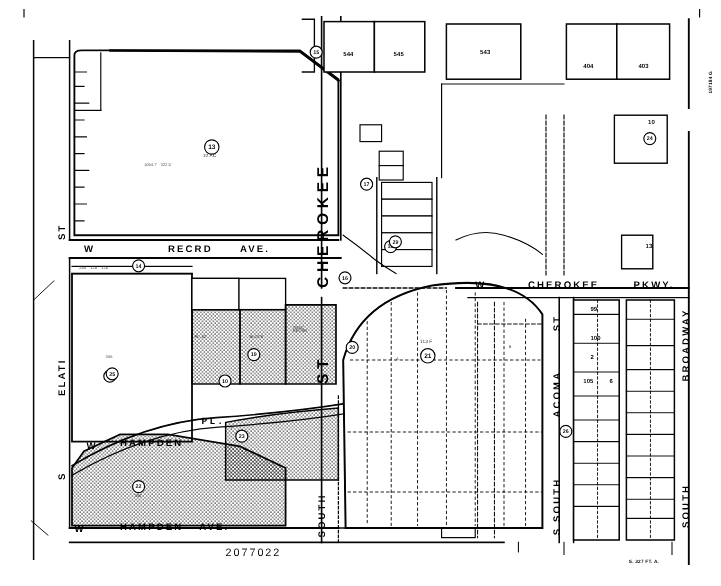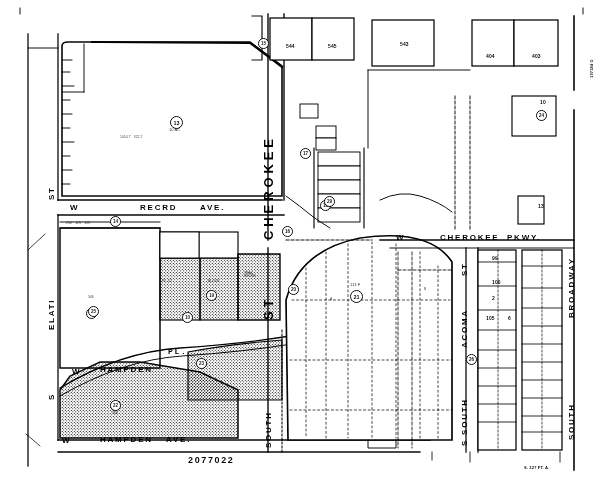--- a/index.html
+++ b/index.html
@@ -24,21 +24,21 @@
     font-weight:bold;
     white-space:nowrap;
     line-height:1;
     letter-spacing:.12em;
   }
   .street-h{font-size:8px;letter-spacing:.22em;}
   .street-big{font-size:13px;letter-spacing:.30em;}
   .tiny{font-size:4px;font-weight:normal;letter-spacing:.02em;color:#222;}
   .tiny2{font-size:3.4px;font-weight:normal;letter-spacing:0;color:#333;}
   .parcelno{font-size:5px;font-weight:bold;letter-spacing:.02em;}
-  .mapno{font-size:9px;font-weight:bold;letter-spacing:.18em;color:#111;text-align:right;}
+  .mapno{font-size:9px;font-weight:normal;letter-spacing:.18em;color:#111;text-align:right;}
   .corner{font-size:4px;font-weight:bold;letter-spacing:.04em;}
   .rot90{transform:rotate(-90deg);transform-origin:0 0;}
   
   .bub{
     position:absolute;
     border:1.1px solid #111;border-radius:50%;
     background:#fff;
     display:flex;align-items:center;justify-content:center;
     font-family:"Liberation Sans", sans-serif;
     font-weight:bold;color:#111;
@@ -244,21 +244,21 @@
       <line x1="560" y1="452" x2="560" y2="462" stroke-width=".9"></line>
     </g>
   </svg>
 
   <div class="lbl street-h" style="left:70px;top:204px;">W</div>
   <div class="lbl street-h" style="left:140px;top:204px;">RECRD</div>
   <div class="lbl street-h" style="left:200px;top:204px;">AVE.</div>
 
   <div class="lbl street-h" style="left:396px;top:234px;">W</div>
   <div class="lbl street-h" style="left:440px;top:234px;">CHEROKEE</div>
-  <div class="lbl street-h" style="left:507px;top:234px;">PKWY.</div>
+  <div class="lbl street-h" style="left:528px;top:234px;">PKWY.</div>
 
   <div class="lbl street-h" style="left:72px;top:368px;">W</div>
   <div class="lbl street-h" style="left:100px;top:366px;">HAMPDEN</div>
   <div class="lbl street-h" style="left:168px;top:348px;font-family:Liberation Mono, monospace;">PL.</div>
 
   <div class="lbl street-h" style="left:62px;top:437px;">W</div>
   <div class="lbl street-h" style="left:100px;top:436px;">HAMPDEN</div>
   <div class="lbl street-h" style="left:166px;top:436px;">AVE.</div>
 
   <div class="lbl street-big rot90" style="left:262px;top:240px;">CHEROKEE</div>

